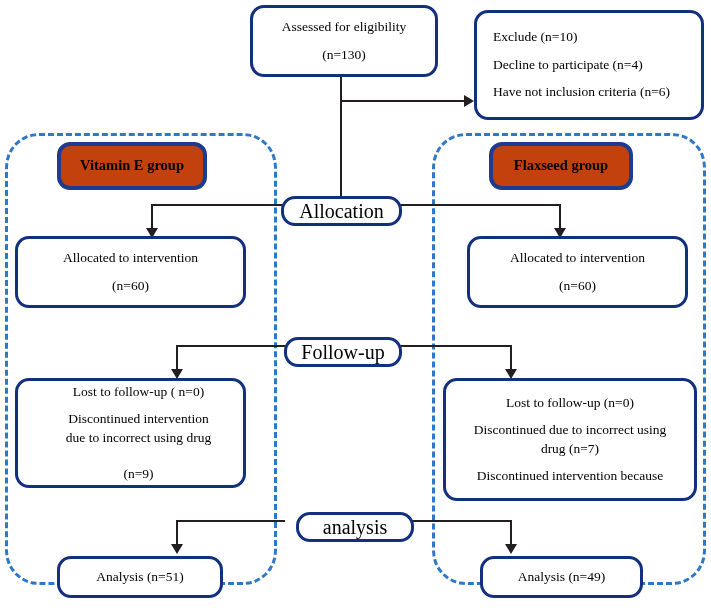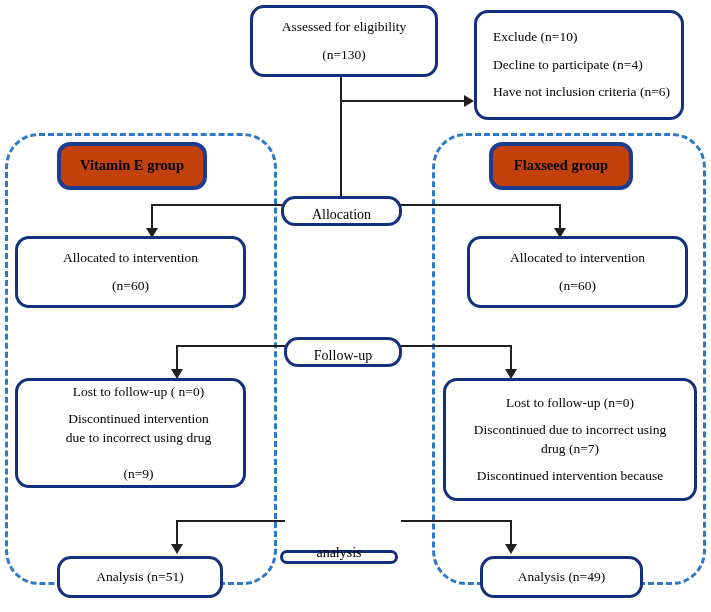--- a/index.html
+++ b/index.html
@@ -38,22 +38,21 @@
     display: block;
     white-space: nowrap;
   }
   .node.multi .line + .line {
     margin-top: 11px;
   }
   
   .stage {
     border-width: 3px;
     border-radius: 14px;
-    font-size: 14px;
-    justify-content: flex-end;
+    font-size: 20px;
   }
   
   .grouphead {
     background: #c2410c;
     border: 4px solid #1C3C91;
     border-radius: 13px;
     font-weight: bold;
     font-size: 14.5px;
     z-index: 6;
   }
@@ -99,21 +98,21 @@
 <div id="diagram">
 
   <div class="dashgroup" style="left:5px; top:133px; width:272px; height:452px;"></div>
   <div class="dashgroup" style="left:432px; top:133px; width:274px; height:452px;"></div>
 
   <div class="node multi" style="left:250px; top:5px; width:188px; height:72px;">
     <span class="line">Assessed for eligibility</span>
     <span class="line">(n=130)</span>
   </div>
 
-  <div class="node multi" style="left:474px; top:10px; width:210px; height:110px; align-items:flex-start; padding-left:16px; text-align:left;">
+  <div class="node multi" style="left:474px; top:10px; width:230px; height:110px; align-items:flex-start; padding-left:16px; text-align:left;">
     <span class="line">Exclude (n=10)</span>
     <span class="line">Decline to participate (n=4)</span>
     <span class="line">Have not inclusion criteria (n=6)</span>
   </div>
 
   <div class="conn v" style="left:340px; top:77px; height:127px;"></div>
   <div class="arrow-down" style="left:335px; top:196px;"></div>
 
   <div class="conn h" style="left:340px; top:100px; width:126px;"></div>
   <div class="arrow-right" style="left:464px; top:95px;"></div>
@@ -165,21 +164,21 @@
     <span class="line" style="margin-top:20px;">(n=9)</span>
   </div>
 
   <div class="node multi" style="left:443px; top:378px; width:254px; height:123px;">
     <span class="line">Lost to follow-up (n=0)</span>
     <span class="line">Discontinued due to incorrect using</span>
     <span class="line" style="margin-top:2px;">drug (n=7)</span>
     <span class="line">Discontinued intervention because</span>
   </div>
 
-  <div class="node stage" style="left:280px; top:512px; width:118px; height:14px;margin-top:38px;">
+  <div class="node stage" style="left:296px; top:512px; width:118px; height:30px;">
     <span class="line">analysis</span>
   </div>
 
   <div class="conn h" style="left:176px; top:520px; width:109px;"></div>
   <div class="conn v" style="left:176px; top:520px; height:29px;"></div>
   <div class="arrow-down" style="left:171px; top:544px;"></div>
 
   <div class="conn h" style="left:401px; top:520px; width:111px;"></div>
   <div class="conn v" style="left:510px; top:520px; height:29px;"></div>
   <div class="arrow-down" style="left:505px; top:544px;"></div>

